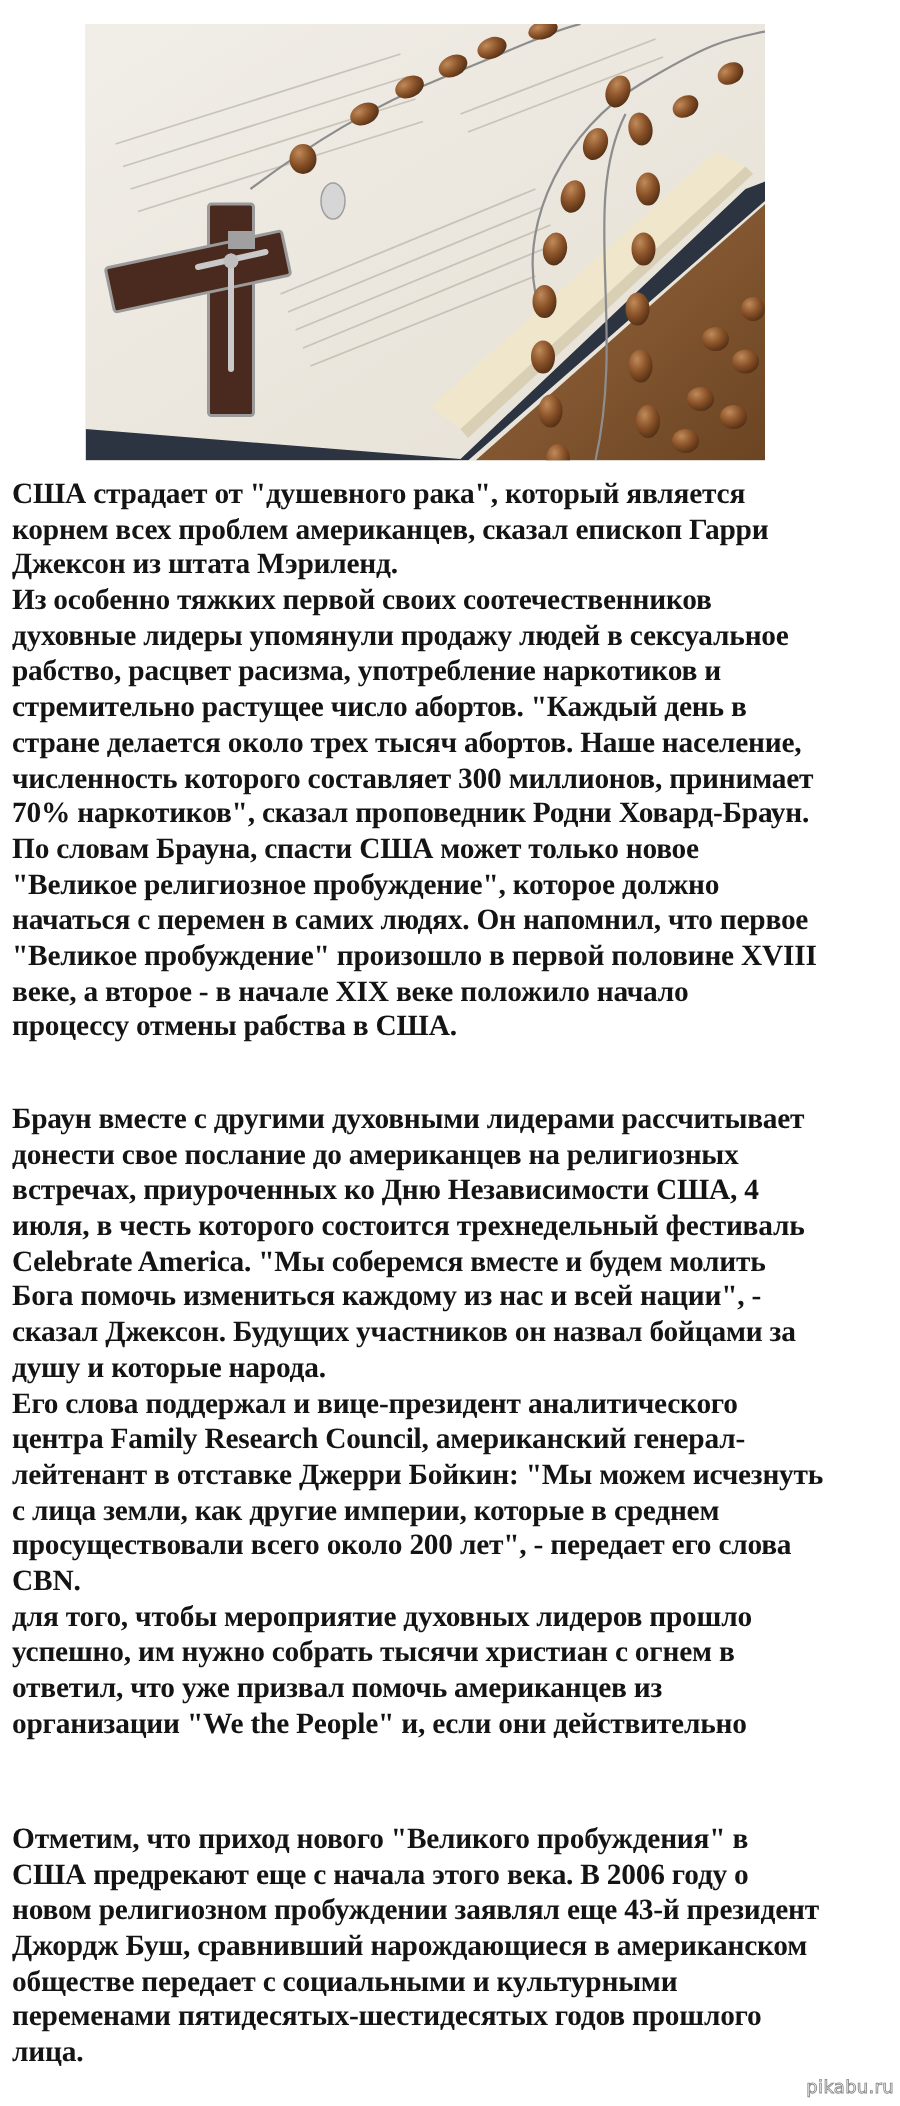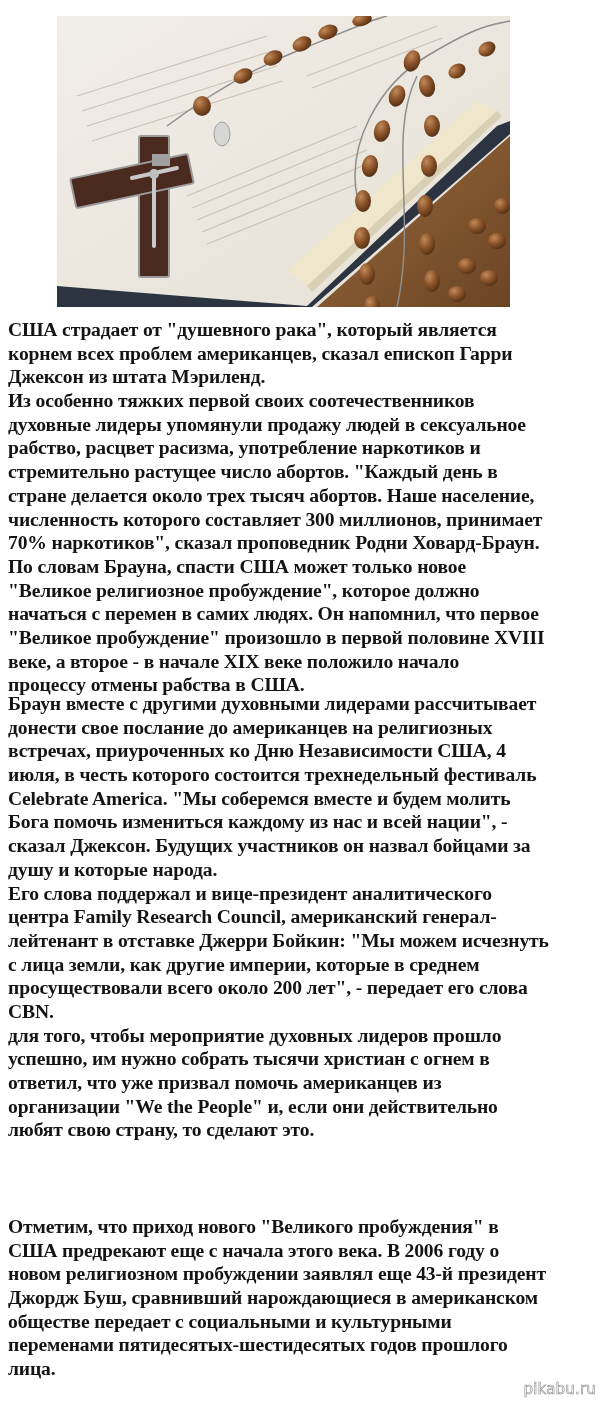--- a/index.html
+++ b/index.html
@@ -10,21 +10,21 @@
   }
   .block {
     position: absolute; left: 8px; width: 590px;
     font-family: "Liberation Serif", "DejaVu Serif", serif;
     font-weight: bold; font-size: 19.6px; line-height: 23.7px; color: #141414;
     letter-spacing: -0.15px; white-space: nowrap;
   }
   .block .line { display: block; height: 23.7px; }
   .watermark {
     position: absolute; right: 4px; bottom: 6px;
-    font-family: "DejaVu Sans", sans-serif; font-size: 15px; color: #ffffff;
+    font-family: "DejaVu Sans", sans-serif; font-size: 12px; color: #ffffff;
     -webkit-text-stroke: 0.6px #8a8a8a; letter-spacing: 0.2px;
   }
 </style>
 </head>
 <body>
 
 <div class="photo" aria-label="Rosary with wooden beads and a crucifix lying on an open book (Bible)">
   <svg width="453" height="291" viewBox="0 0 453 291">
     <defs>
       <linearGradient id="pg" x1="0" y1="0" x2="1" y2="1">
@@ -124,40 +124,39 @@
   <span class="line">численность которого составляет 300 миллионов, принимает</span>
   <span class="line">70% наркотиков", сказал проповедник Родни Ховард-Браун.</span>
   <span class="line">По словам Брауна, спасти США может только новое</span>
   <span class="line">"Великое религиозное пробуждение", которое должно</span>
   <span class="line">начаться с перемен в самих людях. Он напомнил, что первое</span>
   <span class="line">"Великое пробуждение" произошло в первой половине XVIII</span>
   <span class="line">веке, а второе - в начале XIX веке положило начало</span>
   <span class="line">процессу отмены рабства в США.</span>
 </div>
 
-<div class="block" style="top:692px;">
+<div class="block" style="top:735px;">
   <span class="line">Браун вместе с другими духовными лидерами рассчитывает</span>
   <span class="line">донести свое послание до американцев на религиозных</span>
   <span class="line">встречах, приуроченных ко Дню Независимости США, 4</span>
   <span class="line">июля, в честь которого состоится трехнедельный фестиваль</span>
   <span class="line">Celebrate America. "Мы соберемся вместе и будем молить</span>
   <span class="line">Бога помочь измениться каждому из нас и всей нации", -</span>
   <span class="line">сказал Джексон. Будущих участников он назвал бойцами за</span>
   <span class="line">душу и которые народа.</span>
   <span class="line">Его слова поддержал и вице-президент аналитического</span>
   <span class="line">центра Family Research Council, американский генерал-</span>
   <span class="line">лейтенант в отставке Джерри Бойкин: "Мы можем исчезнуть</span>
   <span class="line">с лица земли, как другие империи, которые в среднем</span>
   <span class="line">просуществовали всего около 200 лет", - передает его слова</span>
   <span class="line">CBN.</span>
   <span class="line">для того, чтобы мероприятие духовных лидеров прошло</span>
   <span class="line">успешно, им нужно собрать тысячи христиан с огнем в</span>
   <span class="line">ответил, что уже призвал помочь американцев из</span>
   <span class="line">организации "We the People" и, если они действительно</span>
-  <span class="line">любят свою страну, то сделают это.</span>
 </div>
 
 <div class="block" style="top:1215px;">
   <span class="line">Отметим, что приход нового "Великого пробуждения" в</span>
   <span class="line">США предрекают еще с начала этого века. В 2006 году о</span>
   <span class="line">новом религиозном пробуждении заявлял еще 43-й президент</span>
   <span class="line">Джордж Буш, сравнивший нарождающиеся в американском</span>
   <span class="line">обществе передает с социальными и культурными</span>
   <span class="line">переменами пятидесятых-шестидесятых годов прошлого</span>
   <span class="line">лица.</span>

